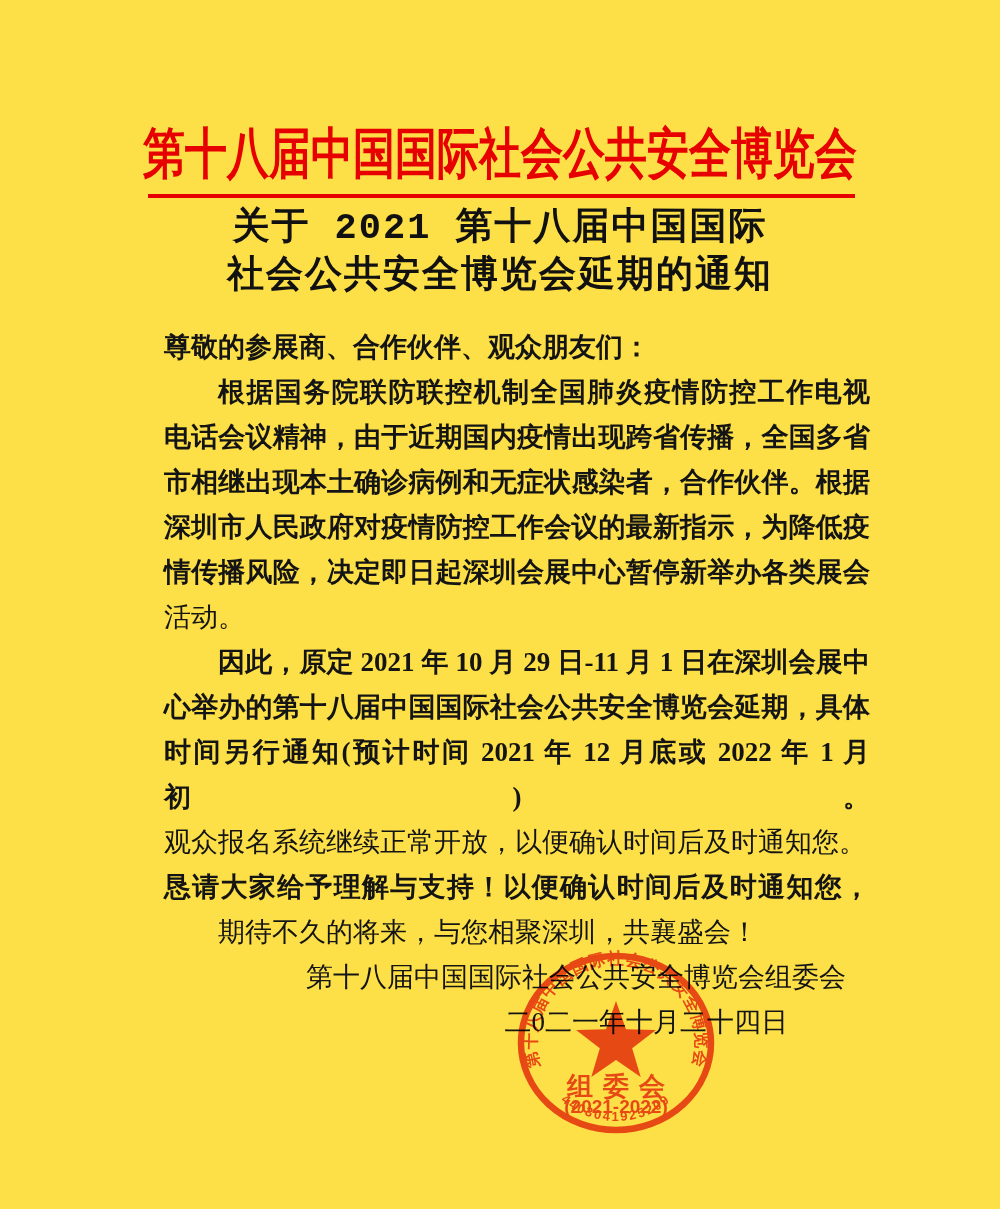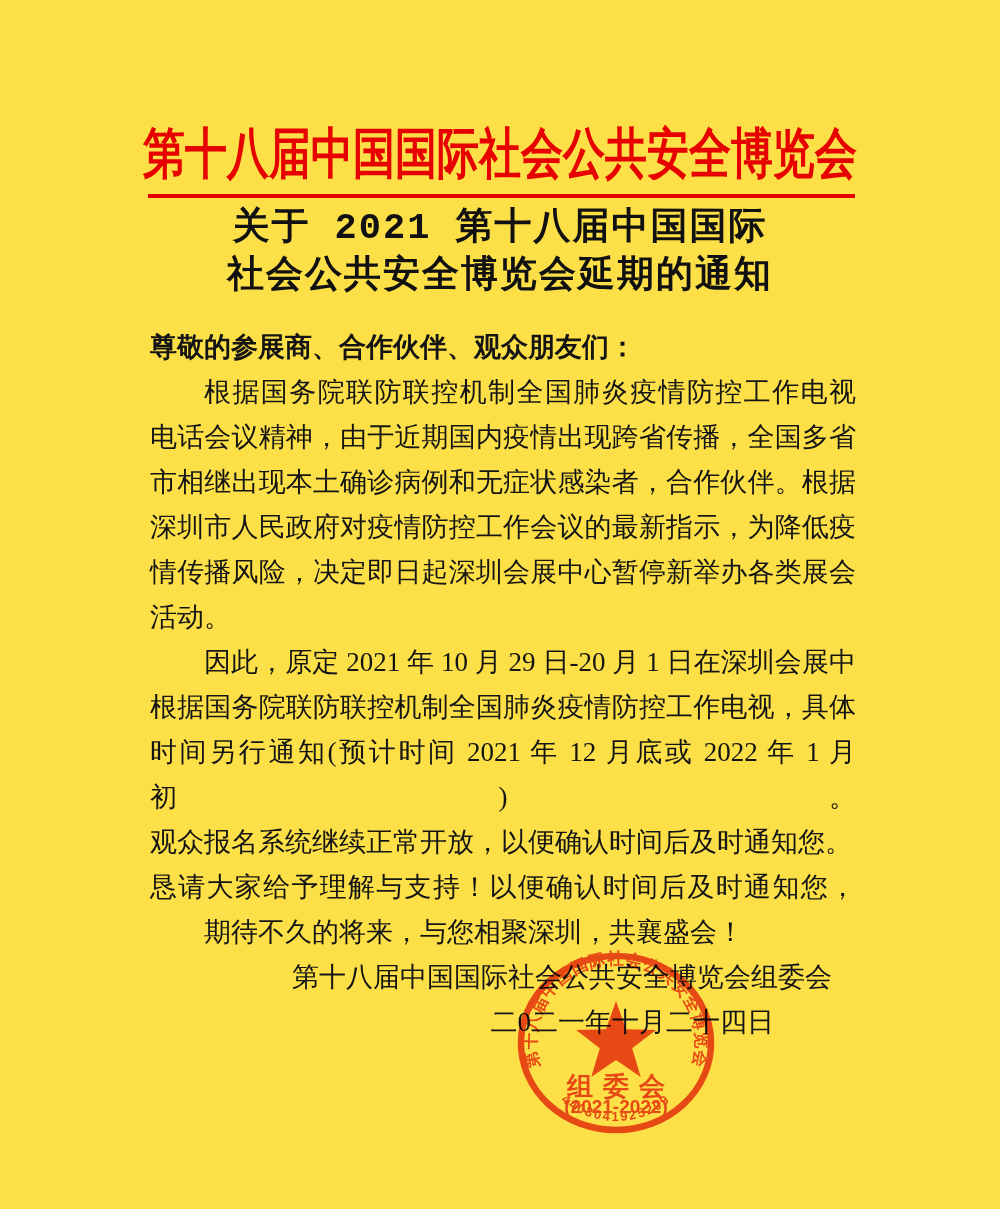--- a/index.html
+++ b/index.html
@@ -24,28 +24,29 @@
     background:#e60000;
   }
   
   .notice-title{
     position:absolute;left:0;right:0;top:204px;
     text-align:center;font-size:37px;font-weight:bold;
     line-height:48px;letter-spacing:2px;color:#111111;font-family:Liberation Mono, monospace;
   }
   
   .body{
-    position:absolute;left:150px;top:325px;width:706px;
+    position:absolute;left:164px;top:325px;width:706px;
     font-size:27px;line-height:45px;color:#141414;
   }
   .line{white-space:nowrap;}
   .jline{
     white-space:normal;
     text-align:justify;
     text-align-last:justify;
+    font-weight:bold;
     -moz-text-align-last:justify;
   }
   .indent{text-indent:2em;}
   .greeting{font-weight:bold;}
   .sig-org{text-align:right;padding-right:24px;white-space:nowrap;}
   .sig-date{text-align:right;padding-right:82px;white-space:nowrap;}
   
   .stamp{
     position:absolute;left:514px;top:945px;width:204px;height:196px;
     mix-blend-mode:multiply;opacity:0.93;
@@ -67,22 +68,22 @@
   </div>
 
   <div class="body">
     <div class="line greeting">尊敬的参展商、合作伙伴、观众朋友们：</div>
     <div class="jline indent">根据国务院联防联控机制全国肺炎疫情防控工作电视</div>
     <div class="jline">电话会议精神，由于近期国内疫情出现跨省传播，全国多省</div>
     <div class="jline">市相继出现本土确诊病例和无症状感染者，合作伙伴。根据</div>
     <div class="jline">深圳市人民政府对疫情防控工作会议的最新指示，为降低疫</div>
     <div class="jline">情传播风险，决定即日起深圳会展中心暂停新举办各类展会</div>
     <div class="line">活动。</div>
-    <div class="jline indent">因此，原定 2021 年 10 月 29 日-20 月 1 日在深圳会展中</div>
-    <div class="jline">根据国务院联防联控机制全国肺炎疫情防控工作电视，具体</div>
+    <div class="jline indent">因此，原定 2021 年 10 月 29 日-11 月 1 日在深圳会展中</div>
+    <div class="jline">心举办的第十八届中国国际社会公共安全博览会延期，具体</div>
     <div class="jline">时间另行通知(预计时间 2021 年 12 月底或 2022 年 1 月初)。</div>
     <div class="line">观众报名系统继续正常开放，以便确认时间后及时通知您。</div>
     <div class="jline">恳请大家给予理解与支持！以便确认时间后及时通知您，</div>
     <div class="line indent">期待不久的将来，与您相聚深圳，共襄盛会！</div>
     <div class="sig-org">第十八届中国国际社会公共安全博览会组委会</div>
     <div class="sig-date">二0二一年十月二十四日</div>
   </div>
 
   <svg class="stamp" viewBox="-102 -98 204 196" xmlns="http://www.w3.org/2000/svg">
     <ellipse cx="0" cy="0" rx="95" ry="87" fill="none" stroke="#e8463a" stroke-width="6.5"></ellipse>

